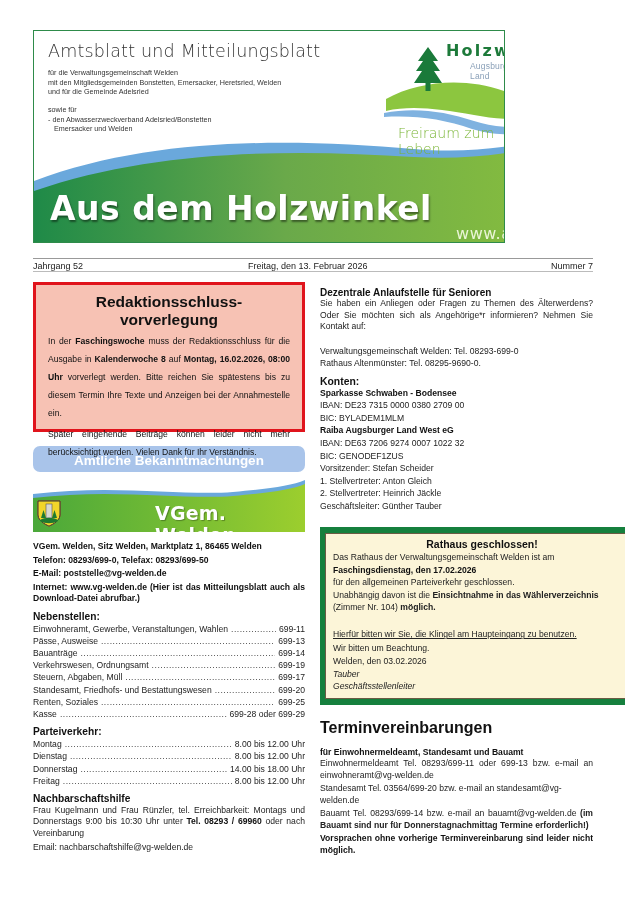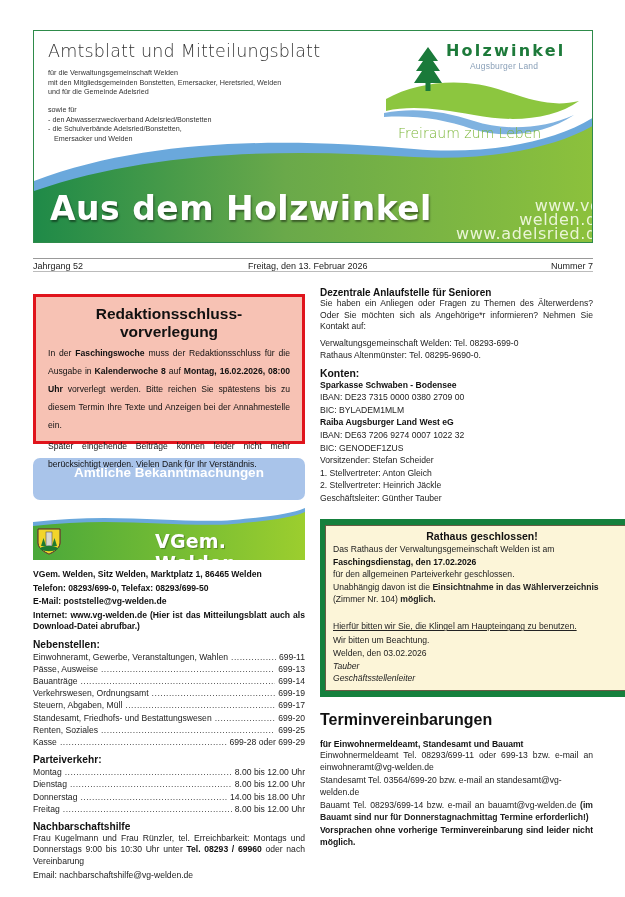--- a/index.html
+++ b/index.html
@@ -1,21 +1,21 @@
 <!DOCTYPE html>
 <html><head>
 <meta charset="utf-8">
 <style>
   * { box-sizing: border-box; margin: 0; padding: 0; }
   html, body { width: 625px; height: 897px; background: #ffffff; overflow: hidden; }
   body { font-family: "Liberation Sans", sans-serif; color: #1a1a1a; position: relative; }
 
   
   .masthead {
-    position: absolute; left: 33px; top: 30px; width: 560px; height: 213px;
+    position: absolute; left: 33px; top: 30px; width: 472px; height: 213px;
     border: 1px solid #2e8b4a; overflow: hidden; background: #fff; padding-left: 25px;
   }
   .mh-title {
     position: absolute; left: 14px; top: 10px;
     font-family: "DejaVu Sans", sans-serif; font-weight: 300;
     font-size: 17.5px; letter-spacing: 0.2px; color: #333;
   }
   .mh-sub {
     position: absolute; left: 14px; top: 37px; width: 330px;
     font-size: 7.2px; line-height: 9.6px; color: #333;
@@ -56,33 +56,33 @@
     position: absolute; left: 33px; top: 258px; width: 560px; height: 14px;
     border-top: 1px solid #999; border-bottom: 1px solid #bbb;
     font-size: 9px; line-height: 12px; color: #222;
   }
   .info-line span { position: absolute; top: 1px; }
   .info-left { left: 0; }
   .info-center { left: 215px; }
   .info-right { right: 0; }
 
   
-  .col-left { position: absolute; left: 33px; top: 294px; width: 272px; }
+  .col-left { position: absolute; left: 33px; top: 282px; width: 272px; }
   .col-right { position: absolute; left: 320px; top: 287px; width: 273px; }
 
   .redbox {
     width: 272px; height: 150px; border: 3px solid #e0141c; background: #f7c2b4;
     padding: 8px 12px 0 12px;
   }
   .redbox h2 { font-size: 15.5px; line-height: 18px; text-align: center; font-weight: bold; color: #111; margin-bottom: 3px; }
   .redbox p { font-size: 8.6px; line-height: 18px; text-align: justify; color: #111; }
   .redbox p + p { margin-top: 3px; }
 
   .amtlich {
-    margin-top: 14px; width: 272px; height: 42px; border-radius: 7px;
+    margin-top: 14px; width: 272px; height: 26px; border-radius: 7px;
     background: #a9c4ea; color: #fff; font-weight: bold; font-size: 13.5px;
     line-height: 30px; text-align: center;
   }
   .vgem-banner { position: relative; margin-top: 8px; width: 272px; height: 52px; overflow: hidden; }
   .vgem-banner svg { position: absolute; left: 0; top: 0; }
   .vgem-title {
     position: absolute; left: 122px; top: 22px; font-family: "DejaVu Sans", sans-serif;
     font-weight: bold; font-size: 19px; color: #fff; letter-spacing: 0.2px;
     text-shadow: 1px 1px 1px rgba(0,0,0,0.3);
   }
@@ -147,21 +147,20 @@
 
   <div class="mh-title">Amtsblatt und Mitteilungsblatt</div>
   <div class="mh-sub">
     <div>für die Verwaltungsgemeinschaft Welden</div>
     <div>mit den Mitgliedsgemeinden Bonstetten, Emersacker, Heretsried, Welden</div>
     <div>und für die Gemeinde Adelsried</div>
   </div>
   <div class="mh-sub2">
     <div>sowie für</div>
     <div>- den Abwasserzweckverband Adelsried/Bonstetten</div>
-    <div>- die Schulverbände Adelsried/Bonstetten,</div>
     <div class="indent">Emersacker und Welden</div>
   </div>
 
   <div class="brand-name">Holzwinkel</div>
   <div class="brand-sub">Augsburger Land</div>
   <div class="brand-tag">Freiraum zum Leben</div>
 
   <div class="mh-main-title">Aus dem Holzwinkel</div>
   <div class="mh-urls">
     <div>www.vg-welden.de</div>
@@ -305,21 +304,21 @@
   </div>
 
   <h3 class="sec">Nachbarschaftshilfe</h3>
   <p class="para"><span>Frau Kugelmann und Frau Rünzler, tel. Erreichbarkeit: Montags und Donnerstags 9:00 bis 10:30 Uhr unter </span><b>Tel. 08293 / 69960</b><span> oder nach Vereinbarung</span></p>
   <p class="para" style="margin-top:3px">Email: nachbarschaftshilfe@vg-welden.de</p>
 </section>
 
 <section class="col-right">
   <div class="rc-h">Dezentrale Anlaufstelle für Senioren</div>
   <p class="rc-p">Sie haben ein Anliegen oder Fragen zu Themen des Älterwerdens? Oder Sie möchten sich als Angehörige*r informieren? Nehmen Sie Kontakt auf:</p>
-  <div class="rc-line" style="margin-top:4px">Verwaltungsgemeinschaft Welden: Tel. 08293-699-0</div>
+  <div class="rc-line" style="margin-top:12px">Verwaltungsgemeinschaft Welden: Tel. 08293-699-0</div>
   <div class="rc-line">Rathaus Altenmünster: Tel. 08295-9690-0.</div>
 
   <div class="rc-h" style="margin-top:6px;font-size:10.4px">Konten:</div>
   <div class="rc-line b">Sparkasse Schwaben - Bodensee</div>
   <div class="rc-line">IBAN: DE23 7315 0000 0380 2709 00</div>
   <div class="rc-line">BIC: BYLADEM1MLM</div>
   <div class="rc-line b">Raiba Augsburger Land West eG</div>
   <div class="rc-line">IBAN: DE63 7206 9274 0007 1022 32</div>
   <div class="rc-line">BIC: GENODEF1ZUS</div>
   <div class="rc-line">Vorsitzender: Stefan Scheider</div>

